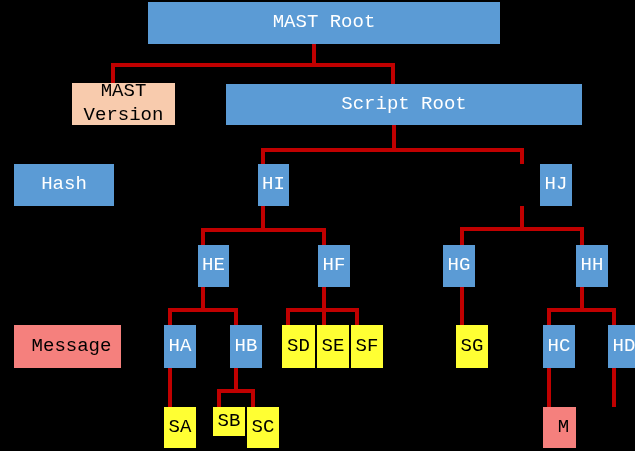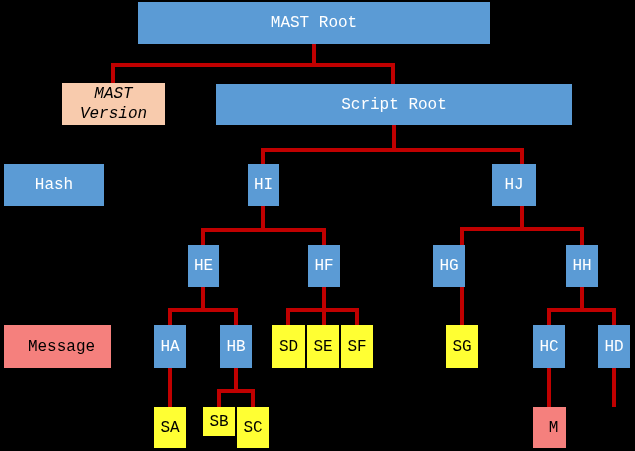--- a/index.html
+++ b/index.html
@@ -2,29 +2,29 @@
 <html><head>
 <meta charset="utf-8">
 <style>
   html,body{margin:0;padding:0;background:#000;}
   #stage{
     position:relative;width:635px;height:451px;background:#000000;overflow:hidden;
     font-family:"Liberation Mono","DejaVu Sans Mono",monospace;
   }
   .node{
     position:absolute;display:flex;align-items:center;justify-content:center;
-    text-align:center;box-sizing:border-box;font-size:16px;line-height:1.25;
-    letter-spacing:0px;white-space:pre-line;
+    text-align:center;box-sizing:border-box;font-size:19px;line-height:1.25;
+    letter-spacing:0px;white-space:pre-line;margin-left:10px;
   }
   .blue{background:#5B9BD5;color:#FFFFFF;}
   .peach{background:#F8CBAD;color:#000000;}
   .yellow{background:#FFFF33;color:#000000;}
   .salmon{background:#F5807D;color:#000000;padding-left:8px;}
   .line{position:absolute;background:#C00000;}
-  .wrap{padding:0 8px;font-style:italic;}
+  .wrap{padding:0 8px;}
 </style>
 </head>
 <body>
 
 <div id="stage">
 
   <div class="line" style="left:312px;top:44px;width:4px;height:22px;"></div>
   <div class="line" style="left:111px;top:63px;width:284px;height:4px;"></div>
   <div class="line" style="left:111px;top:63px;width:4px;height:20px;"></div>
   <div class="line" style="left:391px;top:63px;width:4px;height:21px;"></div>
@@ -73,21 +73,21 @@
 
   <div class="line" style="left:612px;top:368px;width:4px;height:39px;"></div>
 
   <div class="node blue" style="left:138px;top:2px;width:352px;height:42px;">MAST Root</div>
 
   <div class="node peach wrap" style="left:62px;top:83px;width:103px;height:42px;">MAST Version</div>
   <div class="node blue" style="left:216px;top:84px;width:356px;height:41px;">Script Root</div>
 
   <div class="node blue" style="left:4px;top:164px;width:100px;height:42px;">Hash</div>
   <div class="node blue" style="left:248px;top:164px;width:31px;height:42px;">HI</div>
-  <div class="node blue" style="left:492px;top:164px;width:44px;height:42px;">HJ</div>
+  <div class="node blue" style="left:530px;top:164px;width:32px;height:42px;">HJ</div>
 
   <div class="node blue" style="left:188px;top:245px;width:31px;height:42px;">HE</div>
   <div class="node blue" style="left:308px;top:245px;width:32px;height:42px;">HF</div>
   <div class="node blue" style="left:433px;top:245px;width:32px;height:42px;">HG</div>
   <div class="node blue" style="left:566px;top:245px;width:32px;height:42px;">HH</div>
 
   <div class="node salmon" style="left:4px;top:325px;width:107px;height:43px;">Message</div>
   <div class="node blue" style="left:154px;top:325px;width:32px;height:43px;">HA</div>
   <div class="node blue" style="left:220px;top:325px;width:32px;height:43px;">HB</div>
   <div class="node yellow" style="left:272px;top:325px;width:33px;height:43px;">SD</div>

